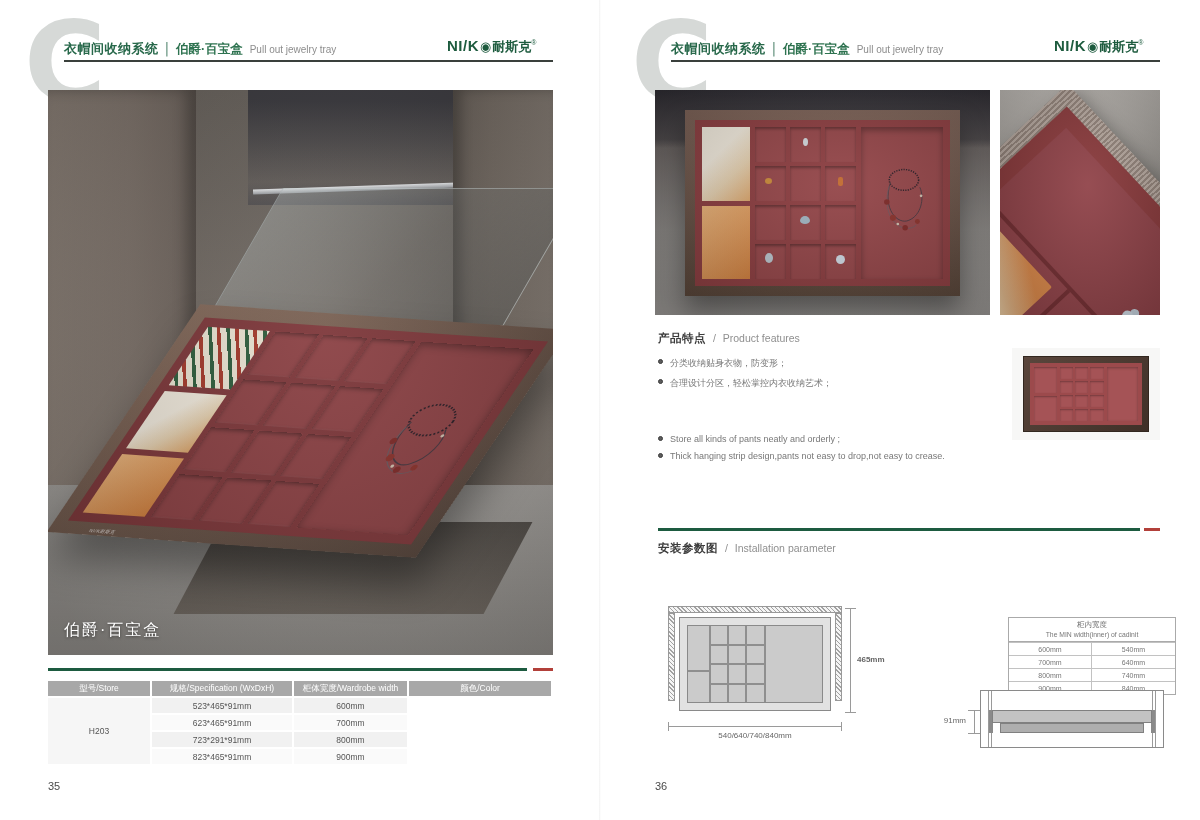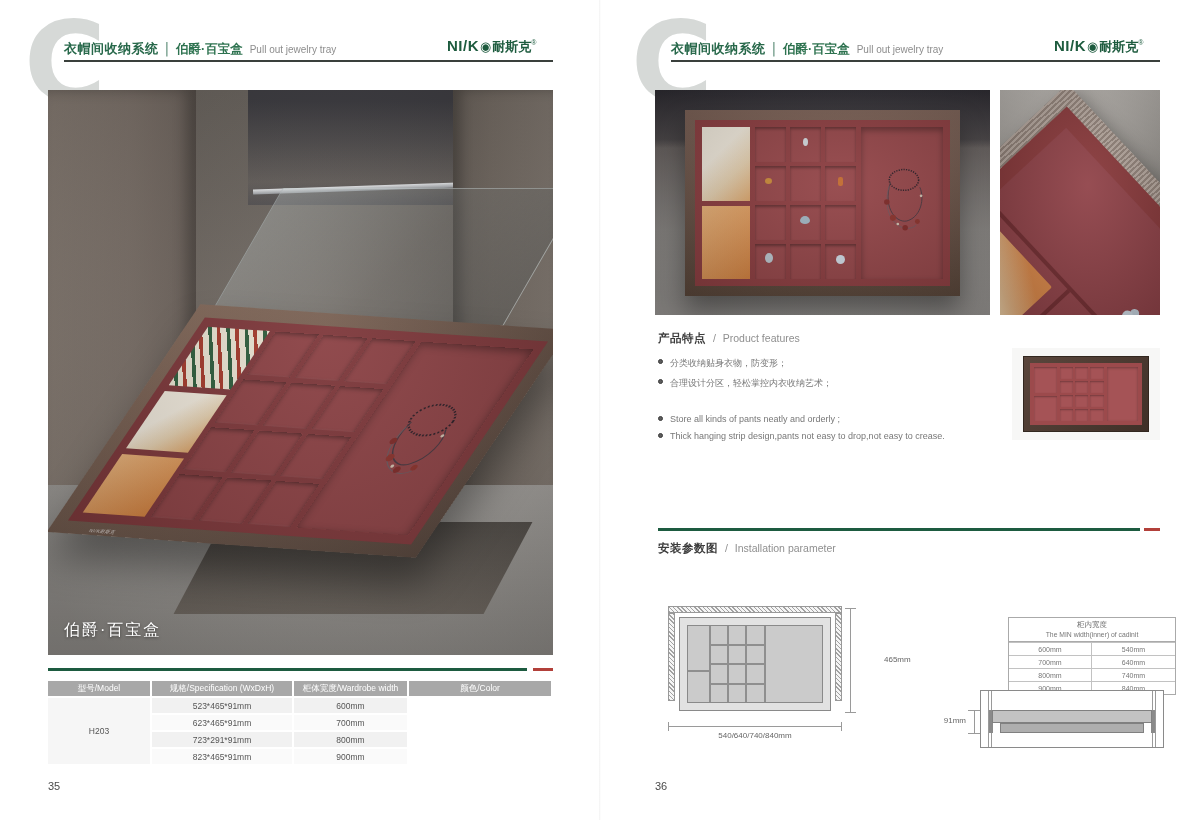--- a/index.html
+++ b/index.html
@@ -111,21 +111,21 @@
     box-shadow:7px 3px 0 -1px #c2ced9, 3px 8px 0 -2px #d5dfe7; }
 
   
   .sec-title { position:absolute; font-size:10.5px; color:#8f8f8f; z-index:2; }
   .sec-title b { font-size:11.5px; color:#3c3c3c; letter-spacing:.5px; }
   .sec-title .s { margin:0 4px; }
   .ft { left:658px; top:331px; }
   .it { left:658px; top:541px; }
   .bullets { position:absolute; left:658px; display:flex; flex-direction:column; gap:7px;
     font-size:9px; color:#777; z-index:2; }
-  .b-cn { top:357px; } .b-en { top:414px; }
+  .b-cn { top:357px; } .b-en { top:434px; }
   .bullet { display:flex; gap:7px; align-items:flex-start; }
   .dot { width:5px; height:5px; border-radius:50%; background:#5c5c5c; border:1px solid #3a3a3a; margin-top:2px; flex:none; }
 
   .thumb { position:absolute; left:1012px; top:348px; width:148px; height:92px; background:#f7f7f6;
     display:flex; align-items:center; justify-content:center; z-index:2; }
   .thumb-tray { width:126px; height:76px; background:linear-gradient(135deg,#5a463c,#3f3028);
     padding:6px; border:1px solid #32271f; }
   .thumb-red { width:100%; height:100%; background:#9c4a4c; padding:4px; display:flex; gap:3px; }
   .th-left { width:22%; display:flex; flex-direction:column; gap:3px; }
   .th-left > div { flex:1; background:#a55356; box-shadow:inset 0 1px 2px rgba(0,0,0,.3); }
@@ -155,21 +155,21 @@
   .tv-colL::after { content:""; position:absolute; left:0; right:0; top:58%; height:2px; background:#8f8f8f; }
   .tv-mid { width:41%; display:grid; grid-template-columns:repeat(3,1fr); grid-template-rows:repeat(4,1fr);
     gap:2px; background:#8f8f8f; border-right:2px solid #8f8f8f; }
   .tv-mid > div { background:#cbcbcb; }
   .tv-colR { flex:1; }
   .dim { position:absolute; background:#9a9a9a; z-index:2; }
   .dim-label { position:absolute; font-size:8px; color:#666; z-index:2; white-space:nowrap; }
   .tv-dimv { left:850px; top:608px; width:1px; height:104px; }
   .tv-dimv-t1 { left:845px; top:608px; width:11px; height:1px; }
   .tv-dimv-t2 { left:845px; top:712px; width:11px; height:1px; }
-  .tv-465 { left:884px; top:655px; }
+  .tv-465 { left:857px; top:655px;font-weight:bold; }
   .tv-dimh { left:668px; top:726px; width:174px; height:1px; }
   .tv-dimh-t1 { left:668px; top:722px; width:1px; height:9px; }
   .tv-dimh-t2 { left:841px; top:722px; width:1px; height:9px; }
   .tv-wlab { left:668px; top:731px; width:174px; text-align:center; }
 
   .wtab { position:absolute; left:1008px; top:617px; width:168px; border:1px solid #aaa;
     font-size:7px; color:#777; background:#fff; z-index:2; text-align:center; }
   .wtab-head { padding:2px 0 2px; border-bottom:1px solid #aaa; line-height:1.35; }
   .wtab-head .h-cn { font-size:7.5px; color:#666; }
   .wtab-head .h-en { font-size:6.8px; }
@@ -269,21 +269,21 @@
       </div>
     </div>
     <div class="vig"></div>
     <div class="caption">伯爵·百宝盒</div>
   </div>
 
   <div class="rule-green" style="left:48px;top:668px;width:479px;"></div>
   <div class="rule-red" style="left:533px;top:668px;width:20px;"></div>
 
   <div class="spec-table">
-    <div class="th">型号/Model</div>
+    <div class="th">型号/Store</div>
     <div class="th">规格/Specification (WxDxH)</div>
     <div class="th">柜体宽度/Wardrobe width</div>
     <div class="th">颜色/Color</div>
 
     <div class="span-cell mc">H203</div>
 
     <div class="cell row-a" style="grid-column:2;grid-row:2;">523*465*91mm</div>
     <div class="cell row-a" style="grid-column:3;grid-row:2;">600mm</div>
     <div class="cell row-b" style="grid-column:2;grid-row:3;">623*465*91mm</div>
     <div class="cell row-b" style="grid-column:3;grid-row:3;">700mm</div>

